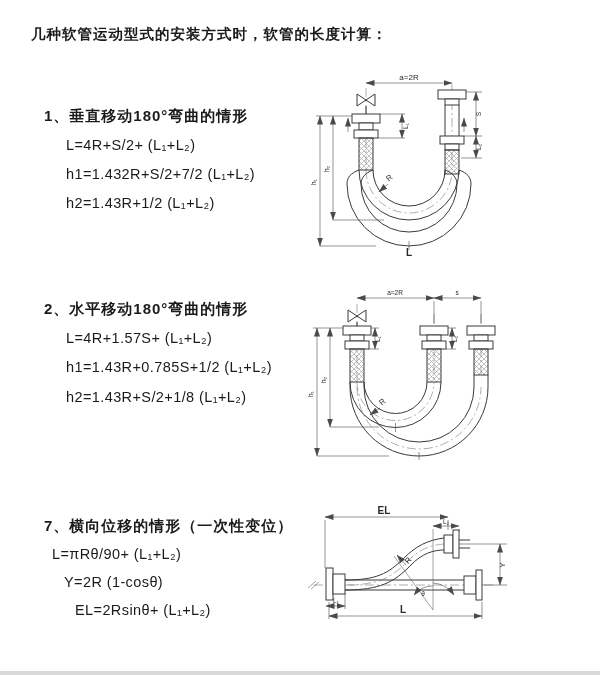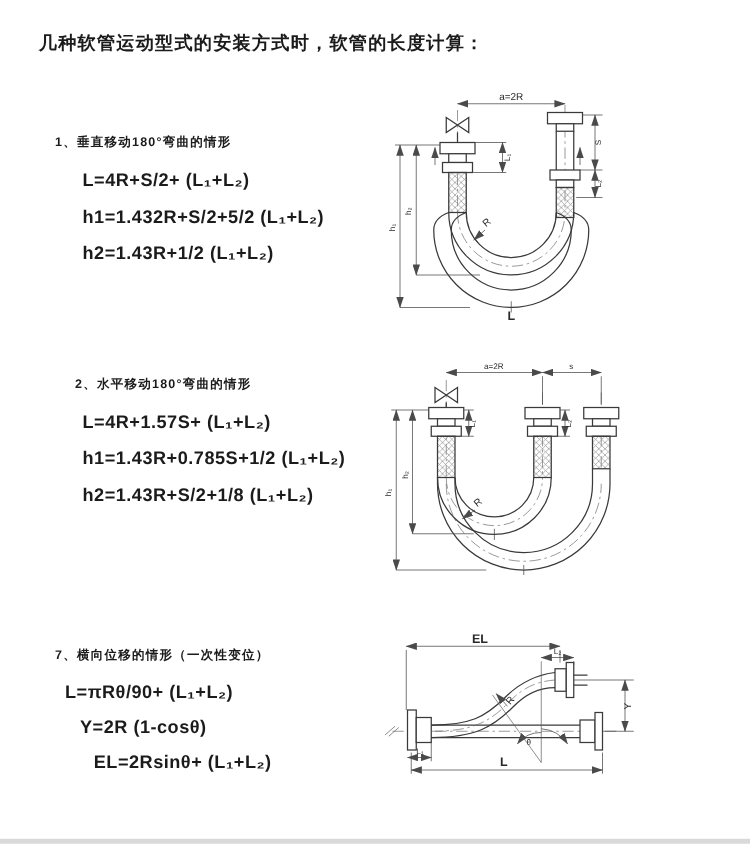--- a/index.html
+++ b/index.html
@@ -6,48 +6,48 @@
   body{
     width:600px;height:675px;position:relative;overflow:hidden;
     background:#ffffff;
     font-family:"Liberation Sans","DejaVu Sans",sans-serif;
     color:#1b1b1b;
   }
   .abs{position:absolute;}
   .page-title{
     left:31px;top:25px;font-size:14.5px;font-weight:bold;letter-spacing:1px;white-space:nowrap;text-align:right;
   }
-  .sec-head{font-size:10px;font-weight:bold;letter-spacing:1px;white-space:nowrap;}
-  .formula{font-size:14.5px;font-weight:bold;letter-spacing:0.4px;white-space:nowrap;}
+  .sec-head{font-size:15px;font-weight:bold;letter-spacing:1px;white-space:nowrap;}
+  .formula{font-size:14.5px;font-weight:normal;letter-spacing:0.4px;white-space:nowrap;}
   svg.diag{position:absolute;}
   
   .out{stroke:#3a3a3a;stroke-width:1;fill:none;}
   .dim{stroke:#4a4a4a;stroke-width:0.6;fill:none;}
   .thin{stroke:#5a5a5a;stroke-width:0.55;fill:none;}
   .cl{stroke:#6a6a6a;stroke-width:0.55;fill:none;stroke-dasharray:9 3 2 3;}
   .lbl{fill:#2a2a2a;font-size:8px;font-family:"Liberation Sans","DejaVu Sans",sans-serif;}
   .lbl.s{font-size:6.5px;}
   .lbl.b{font-size:10px;font-weight:bold;}
   .ff{fill:#ffffff;}
   .bottom-edge{left:0;top:671px;width:600px;height:4px;background:#d9d9d9;}
 </style>
 </head>
 <body>
 
 <div class="abs page-title">几种软管运动型式的安装方式时，软管的长度计算：</div>
 
 <div>
   <div class="abs sec-head" style="left:44px;top:107px">1、垂直移动180°弯曲的情形</div>
   <div class="abs formula" style="left:66px;top:137px">L=4R+S/2+ (L₁+L₂)</div>
-  <div class="abs formula" style="left:66px;top:166px">h1=1.432R+S/2+5/2 (L₁+L₂)</div>
+  <div class="abs formula" style="left:66px;top:166px">h1=1.432R+S/2+7/2 (L₁+L₂)</div>
   <div class="abs formula" style="left:66px;top:195px">h2=1.43R+1/2 (L₁+L₂)</div>
 </div>
 
 <div>
-  <div class="abs sec-head" style="left:60px;top:300px">2、水平移动180°弯曲的情形</div>
+  <div class="abs sec-head" style="left:44px;top:300px">2、水平移动180°弯曲的情形</div>
   <div class="abs formula" style="left:66px;top:330px">L=4R+1.57S+ (L₁+L₂)</div>
   <div class="abs formula" style="left:66px;top:359px">h1=1.43R+0.785S+1/2 (L₁+L₂)</div>
   <div class="abs formula" style="left:66px;top:389px">h2=1.43R+S/2+1/8 (L₁+L₂)</div>
 </div>
 
 <div>
   <div class="abs sec-head" style="left:44px;top:517px">7、横向位移的情形（一次性变位）</div>
   <div class="abs formula" style="left:52px;top:546px">L=πRθ/90+ (L₁+L₂)</div>
   <div class="abs formula" style="left:64px;top:574px">Y=2R (1-cosθ)</div>
   <div class="abs formula" style="left:75px;top:602px">EL=2Rsinθ+ (L₁+L₂)</div>

